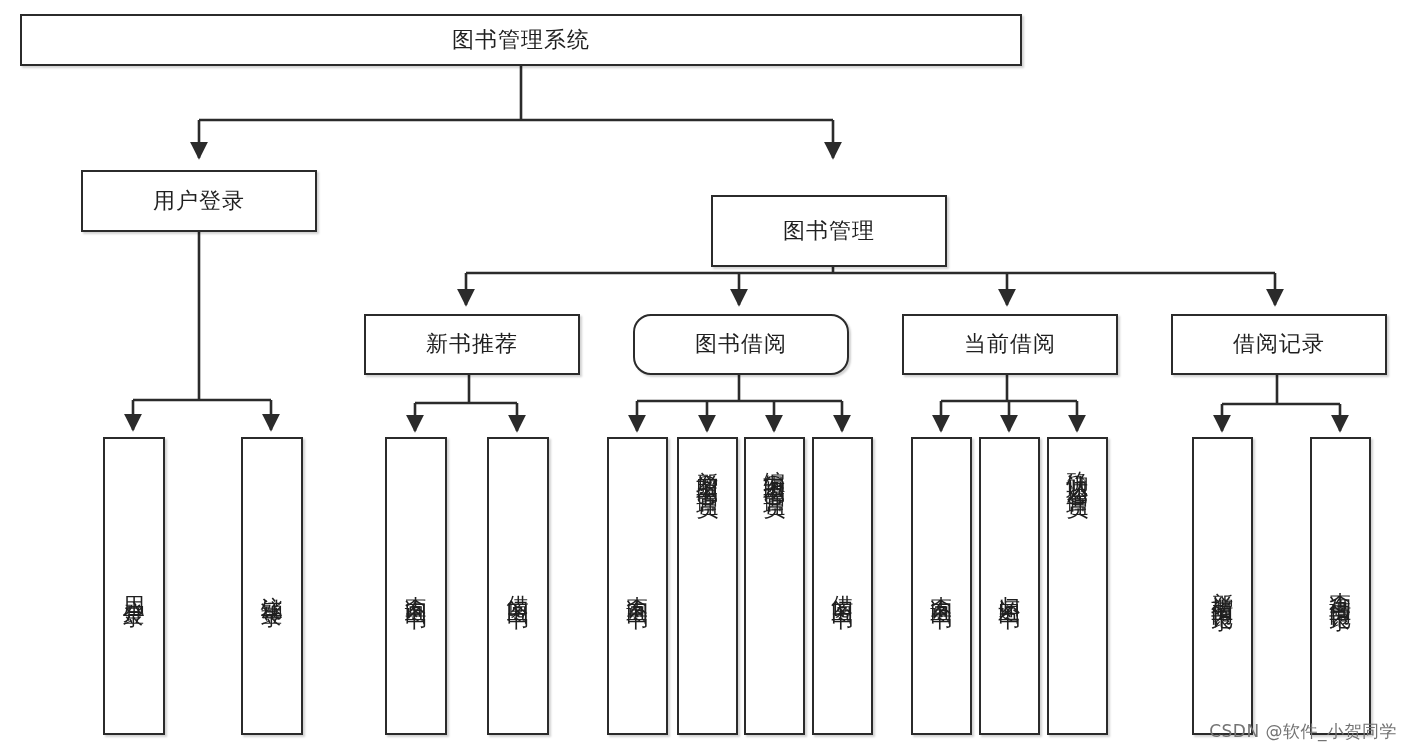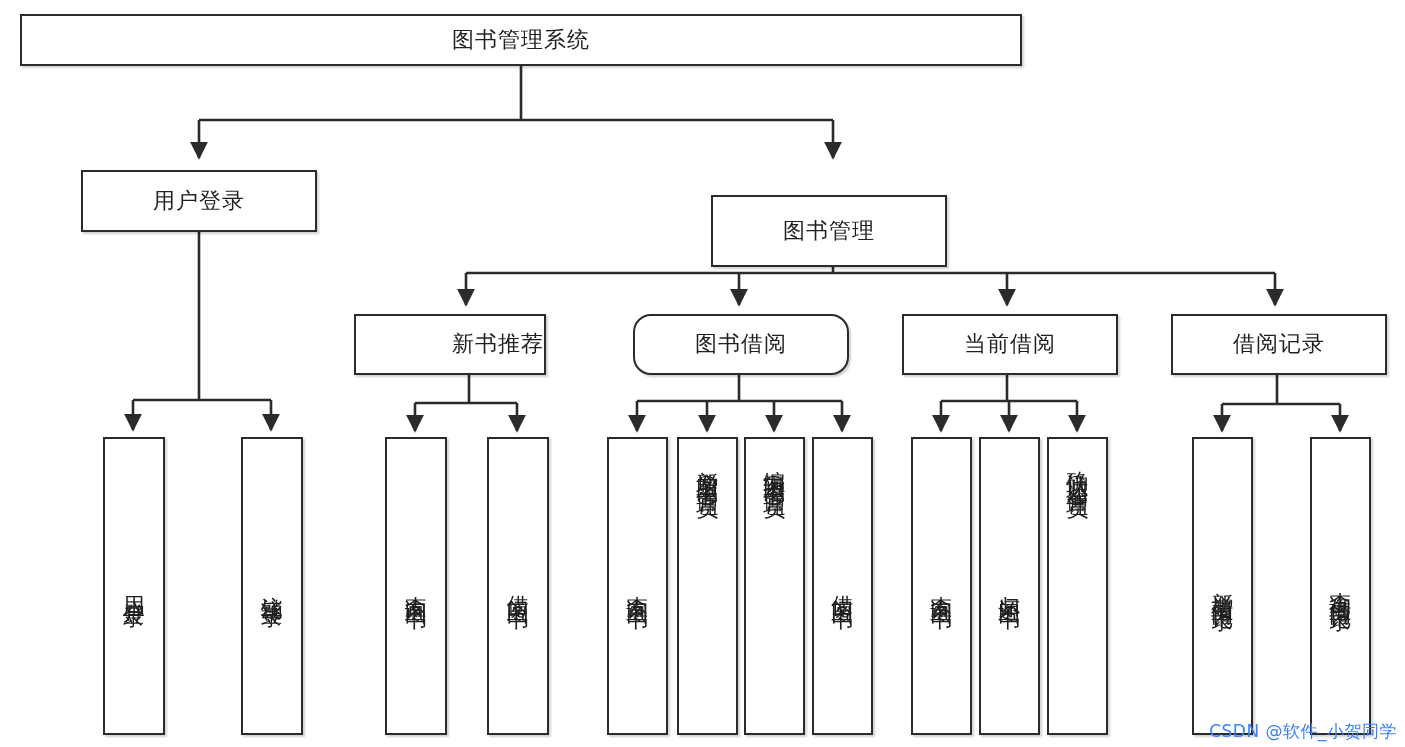--- a/index.html
+++ b/index.html
@@ -64,21 +64,21 @@
   }
   .node.vert.mid {
     align-items: center;
     padding-top: 0;
   }
   .watermark {
     position: absolute;
     right: 8px;
     bottom: 4px;
     font-size: 17px;
-    color: #3b82f6;
+    color: #737373;
     letter-spacing: 0.5px;
     white-space: nowrap;
   }
 </style>
 </head>
 <body>
 
 <div id="canvas">
 
   <svg class="edges" viewBox="0 0 1405 747" xmlns="http://www.w3.org/2000/svg">
@@ -135,21 +135,21 @@
     <span class="label">图书管理系统</span>
   </div>
 
   <div class="node horiz" style="left:81px; top:170px; width:236px; height:62px;">
     <span class="label">用户登录</span>
   </div>
   <div class="node horiz" style="left:711px; top:180px; width:236px; height:72px;margin-top:15px;">
     <span class="label">图书管理</span>
   </div>
 
-  <div class="node horiz" style="left:354px; top:314px; width:192px; height:61px;justify-content:flex-end;">
+  <div class="node horiz" style="left:364px; top:314px; width:216px; height:61px;">
     <span class="label">新书推荐</span>
   </div>
   <div class="node horiz" style="left:633px; top:314px; width:216px; height:61px;border-radius:18px;">
     <span class="label">图书借阅</span>
   </div>
   <div class="node horiz" style="left:1171px; top:314px; width:216px; height:61px;">
     <span class="label">借阅记录</span>
   </div>
   <div class="node horiz" style="left:902px; top:314px; width:216px; height:61px;">
     <span class="label">当前借阅</span>

